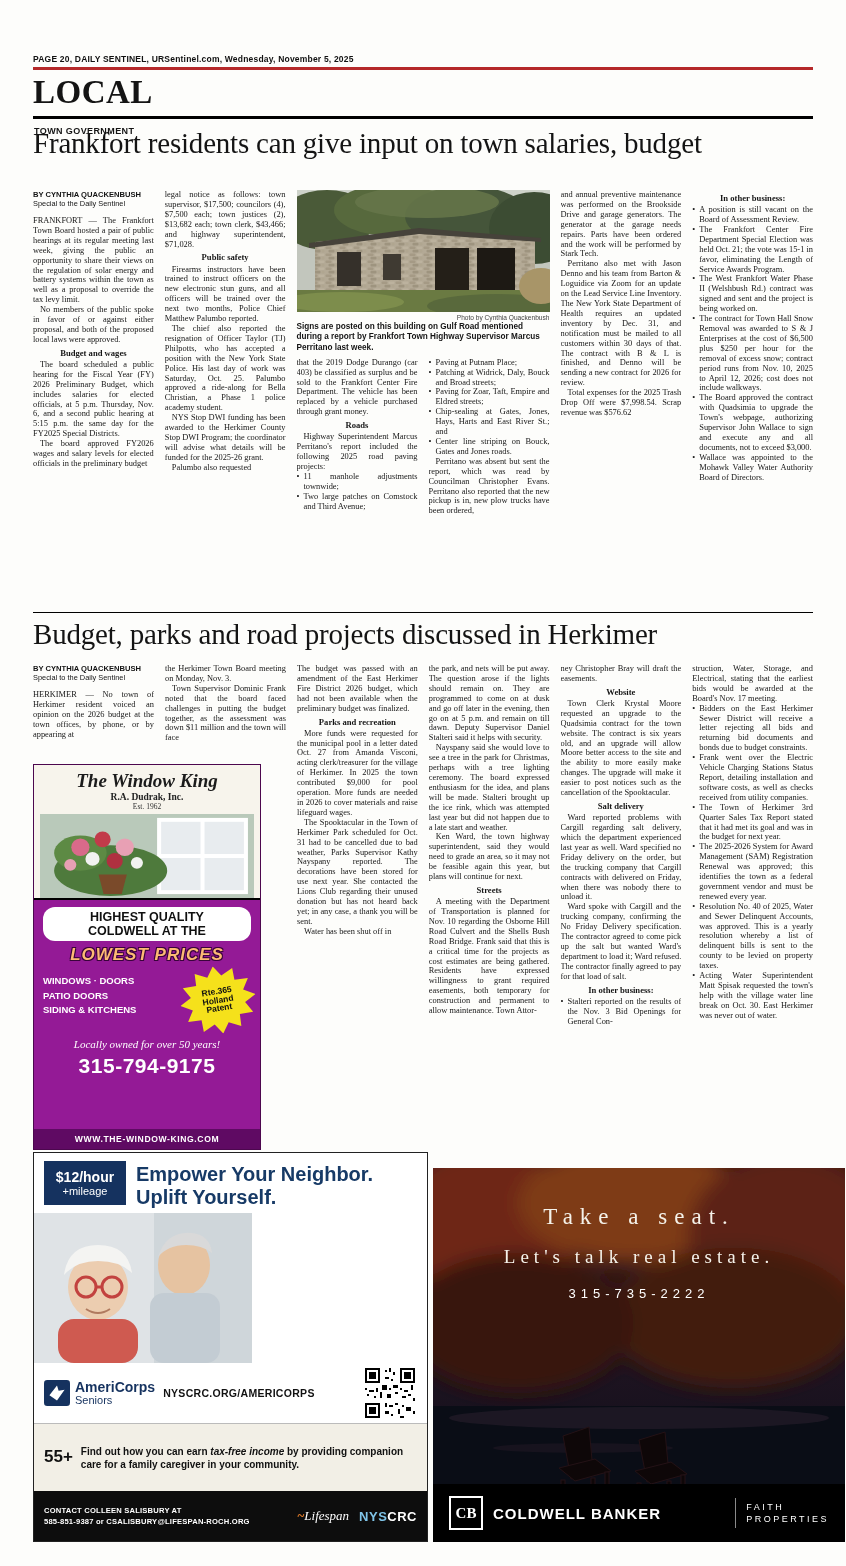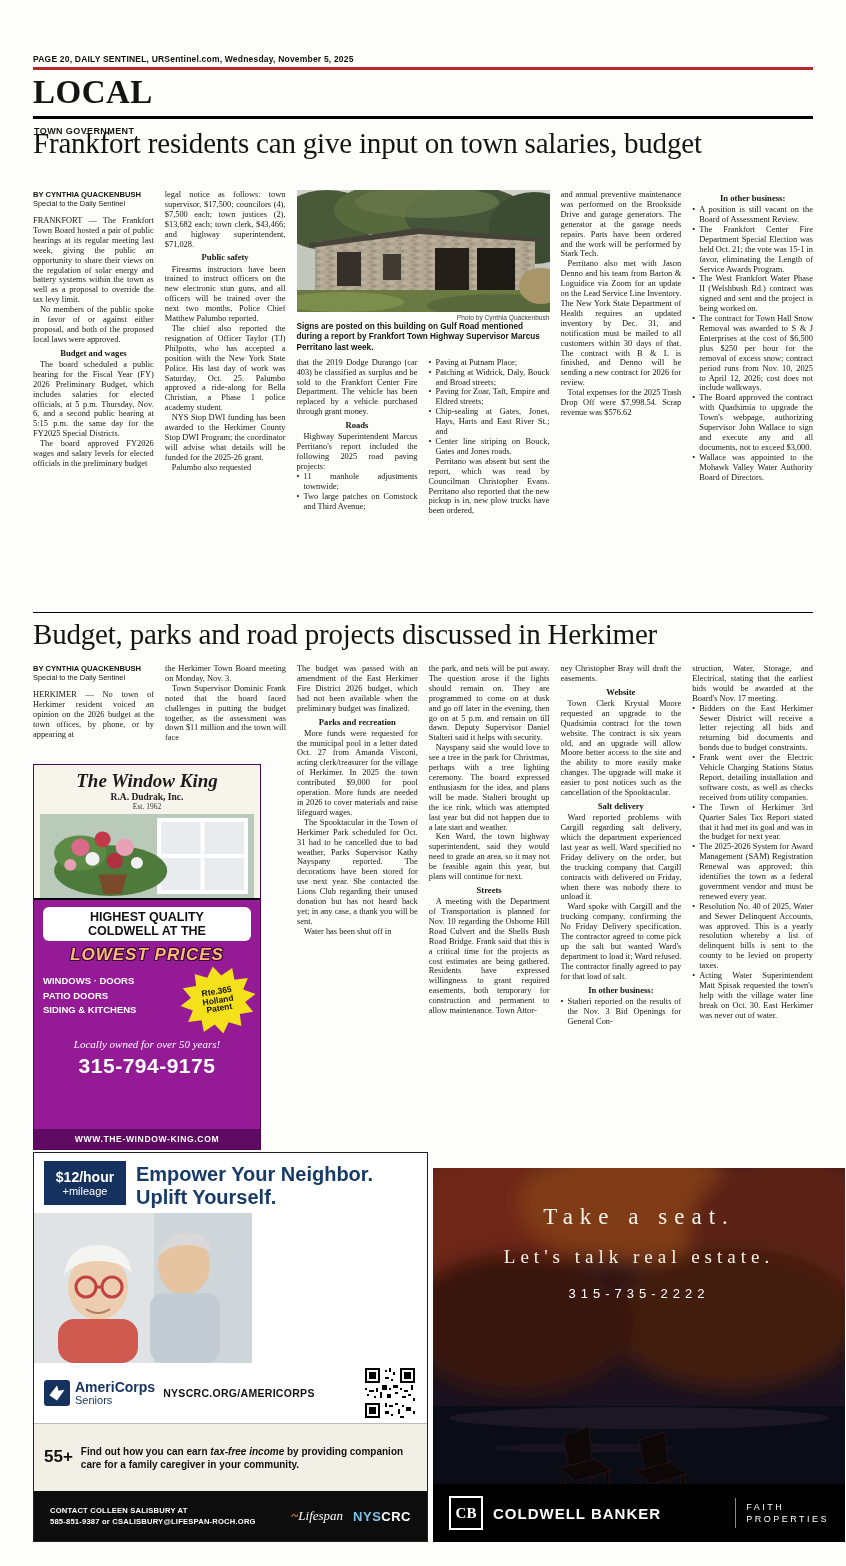--- a/index.html
+++ b/index.html
@@ -47,21 +47,21 @@
   .lg-text .col { height:92px; }
 
   
   .wk-ad { width:228px; height:386px; margin-top:8px; border:1px solid #4c074e; background:#941a96;
            display:flex; flex-direction:column; overflow:hidden; font-family:"Liberation Sans",sans-serif; }
   .wk-top { background:#f7f4ec; padding:5px 6px 0; text-align:center; border-bottom:2px solid #000000; }
   .wk-name { font-family:"Liberation Serif",serif; font-style:italic; font-weight:bold; font-size:19px; color:#1b1b1b; }
   .wk-sub { font-family:"Liberation Serif",serif; font-weight:bold; font-size:9.5px; color:#222; }
   .wk-est { font-family:"Liberation Serif",serif; font-size:7.5px; color:#333; margin-bottom:3px; }
   .wk-photo svg { display:block; width:100%; height:84px; }
-  .wk-box { background:#fff; margin:7px 9px 4px; padding:3px 2px; text-align:center; border-radius:6px; }
+  .wk-box { background:#fff; margin:7px 9px 4px; padding:3px 2px; text-align:center; border-radius:12px; }
   .wk-box div { font-weight:bold; font-size:12.5px; line-height:1.12; color:#101010; }
   .wk-lowest { text-align:center; font-weight:bold; font-style:italic; font-size:17px; letter-spacing:1px;
                color:#fdba74; text-shadow:1px 1px 0 #3a043c, -1px -1px 0 #3a043c, 1px -1px 0 #3a043c, -1px 1px 0 #3a043c; }
   .wk-row { position:relative; height:66px; margin-top:5px; }
   .wk-products { position:absolute; left:9px; top:4px; color:#fff; font-weight:bold; font-size:9.5px; line-height:1.55; }
   .wk-burst { position:absolute; right:4px; top:-4px; width:76px; height:68px; background:#f5e11b;
               transform:rotate(-9deg); display:flex; flex-direction:column; align-items:center; justify-content:center;
               clip-path:polygon(100% 50%,84.8% 59.3%,93.3% 75%,75.5% 75.5%,75% 93.3%,59.3% 84.8%,50% 100%,40.7% 84.8%,25% 93.3%,24.5% 75.5%,6.7% 75%,15.2% 59.3%,0% 50%,15.2% 40.7%,6.7% 25%,24.5% 24.5%,25% 6.7%,40.7% 15.2%,50% 0%,59.3% 15.2%,75% 6.7%,75.5% 24.5%,93.3% 25%,84.8% 40.7%); }
   .wk-burst div { font-weight:bold; font-size:8.5px; line-height:1.05; color:#111; }
   .wk-tagline { font-family:"Liberation Serif",serif; font-style:italic; font-size:11px; color:#fff; text-align:center; margin-top:2px; }
@@ -84,21 +84,21 @@
   .ac-logo { display:flex; align-items:center; gap:5px; }
   .ac-logo svg { width:26px; height:26px; }
   .ac-logotext .l1 { color:#15325f; font-weight:bold; font-size:14px; line-height:1; }
   .ac-logotext .l2 { color:#15325f; font-size:11px; line-height:1.1; }
   .ac-url { font-weight:bold; font-size:10.5px; letter-spacing:.3px; color:#111; }
   .ac-qr { margin-left:auto; width:54px; height:54px; }
   .ac-qr svg { display:block; width:100%; height:100%; }
   .ac-banner { background:#f2efe6; border-top:1px solid #bbb; padding:7px 10px; font-size:10px; font-weight:bold;
                color:#111; line-height:1.3; display:flex; gap:8px; align-items:center; flex:1; }
   .ac-55 { font-size:17px; font-weight:bold; flex:none; }
-  .ac-contact { background:#0d0d0d; color:#fff; display:flex; align-items:center; padding:6px 16px; gap:10px; height:50px; flex:none; }
+  .ac-contact { background:#0d0d0d; color:#fff; display:flex; align-items:center; padding:6px 10px; gap:10px; height:50px; flex:none; }
   .ac-contact-lines { font-size:7.6px; font-weight:bold; letter-spacing:.2px; line-height:1.5; }
   .ac-partners { margin-left:auto; display:flex; align-items:center; gap:10px; }
   .ls-logo { color:#fff; font-family:"Liberation Serif",serif; font-style:italic; font-size:13px; position:relative; }
   .ls-mark { color:#e07b28; font-style:normal; font-weight:bold; }
   .nys-logo { font-weight:bold; font-size:13px; letter-spacing:.5px; }
   .nys-ny { color:#7fc4e8; } .nys-rest { color:#fff; }
 
   
   .cb-ad { position:absolute; left:433px; top:1168px; width:412px; height:374px; background:#120d12; overflow:hidden; }
   .cb-scene { position:absolute; inset:0; }

